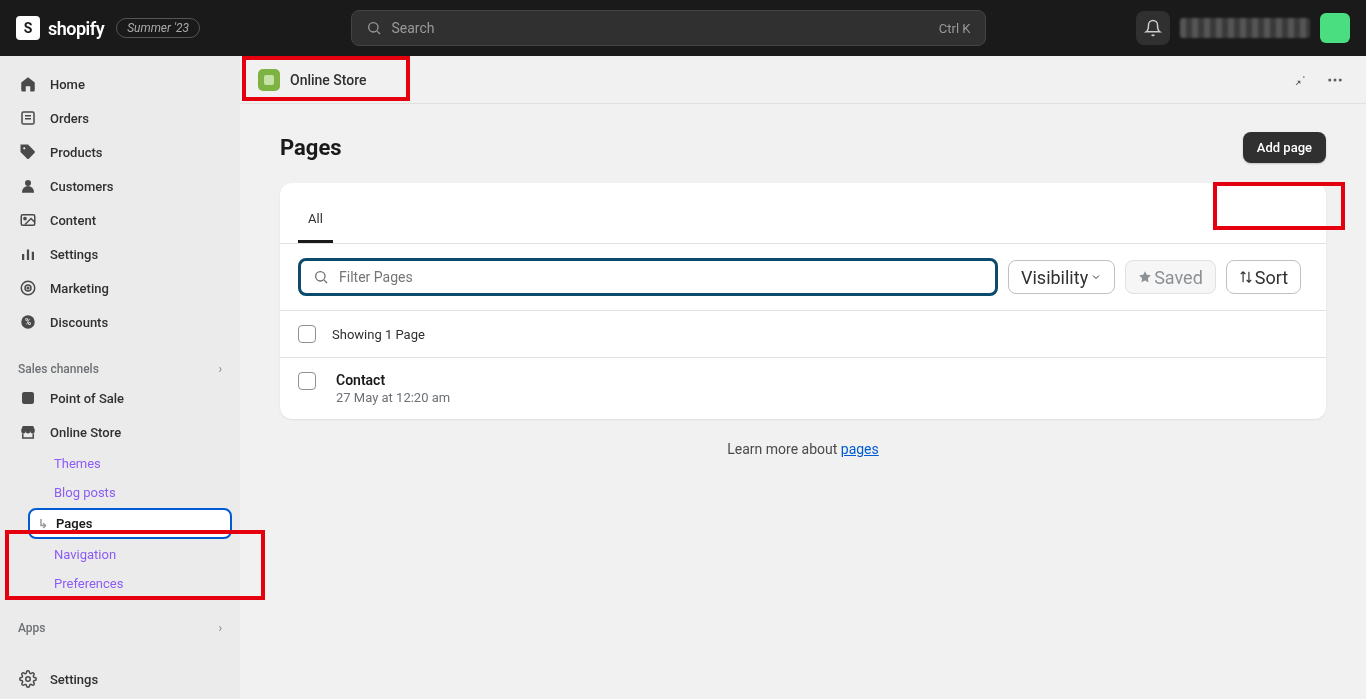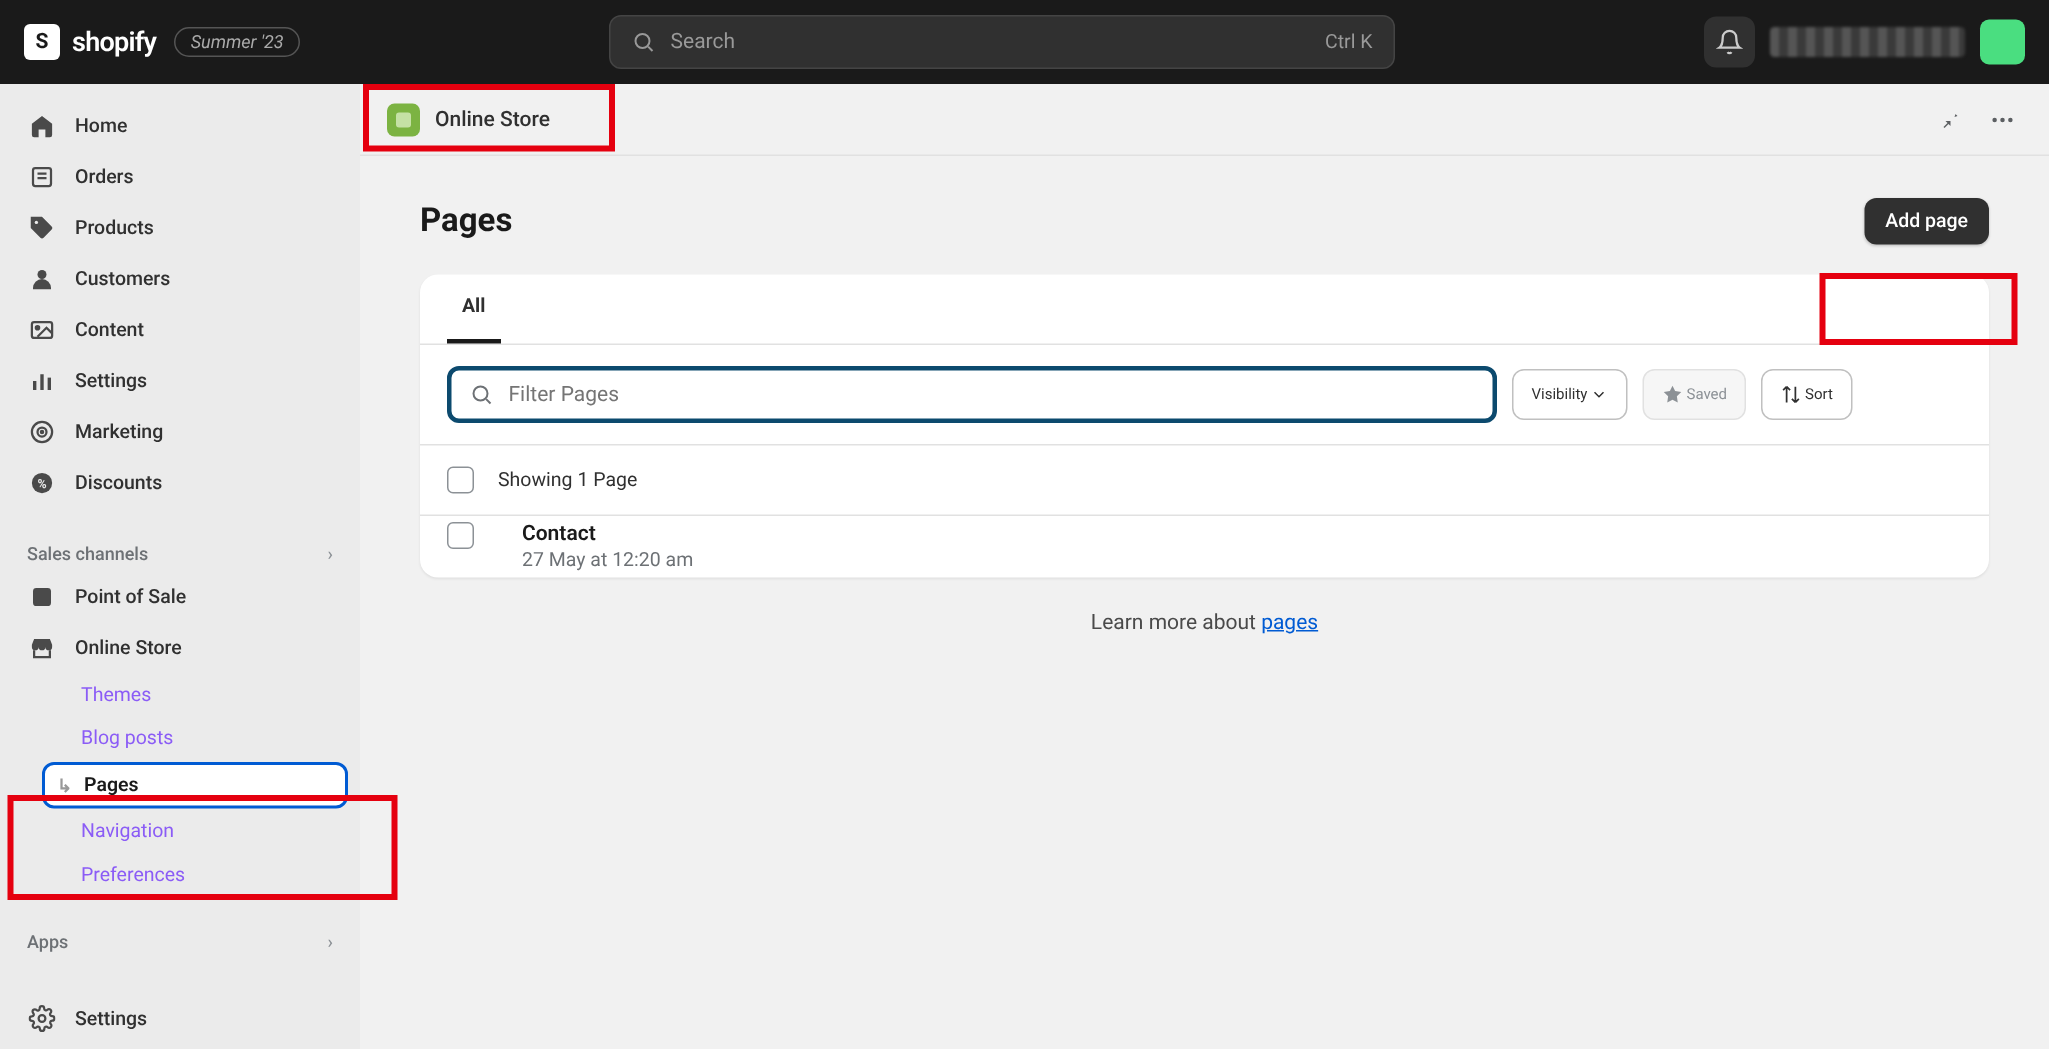--- a/index.html
+++ b/index.html
@@ -5,21 +5,21 @@
 * { margin: 0; padding: 0; box-sizing: border-box; font-family: -apple-system, BlinkMacSystemFont, "Segoe UI", Roboto, sans-serif; }
 body { background: #f1f1f1; width: 1366px; height: 699px; overflow: hidden; }
 
 
 .topbar { background: #1a1a1a; height: 56px; display: flex; align-items: center; padding: 0 16px; gap: 12px; }
 .logo-box { display: flex; align-items: center; gap: 8px; }
 .logo-s { background: #fff; color: #1a1a1a; width: 24px; height: 24px; border-radius: 4px; display: flex; align-items: center; justify-content: center; font-weight: bold; font-size: 14px; }
 .logo-text { color: #fff; font-weight: 600; font-size: 18px; letter-spacing: -0.5px; }
 .badge-summer { border: 1px solid #555; color: #aaa; border-radius: 10px; padding: 2px 10px; font-size: 12px; font-style: italic; margin-left: 4px; }
 .search-wrap { flex: 1; display: flex; justify-content: center; }
-.search-box { background: #303030; border: 1px solid #444; border-radius: 8px; height: 36px; width: 524px; display: flex; align-items: center; padding: 0 14px; color: #999; }
+.search-box { background: #303030; border: 1px solid #444; border-radius: 8px; height: 36px; width: 635px; display: flex; align-items: center; padding: 0 14px; color: #999; }
 .search-box .icon { margin-right: 10px; }
 .search-placeholder { flex: 1; font-size: 14px; }
 .search-shortcut { font-size: 13px; color: #999; }
 .topbar-right { display: flex; align-items: center; gap: 10px; }
 .bell-btn { background: #303030; width: 34px; height: 34px; border-radius: 8px; display:flex; align-items:center; justify-content:center; color:#ccc; }
 .store-name-blur { width: 130px; height: 20px; background: repeating-linear-gradient(90deg,#555,#555 6px,#3a3a3a 6px,#3a3a3a 12px); border-radius:3px; filter: blur(1px); }
 .avatar-sq { width: 30px; height: 30px; background: #4ade80; border-radius: 6px; }
 
 
 .layout { display: flex; height: calc(699px - 56px); }
@@ -44,30 +44,30 @@
 .channel-name { font-size: 14px; color:#303030; font-weight:500; }
 .channel-right { display:flex; gap:10px; color:#5c5f62; }
 .pin-btn,.more-btn{ width:26px; height:26px; display:flex; align-items:center; justify-content:center; cursor:pointer; border-radius:6px; }
 
 .page-header { display:flex; align-items:center; justify-content:space-between; padding: 28px 40px 20px; }
 .page-title { font-size: 22px; font-weight: 700; color:#1a1a1a; }
 .add-btn { background:#303030; color:#fff; border:none; border-radius: 8px; padding: 8px 14px; font-size: 13px; font-weight:500; cursor:pointer; box-shadow: 0 1px 2px rgba(0,0,0,0.2); }
 
 .card { background:#fff; margin: 0 40px; border-radius: 12px; box-shadow: 0 1px 2px rgba(0,0,0,0.08); }
 .tabs { border-bottom: 1px solid #e1e1e1; padding: 0 18px; display:flex; }
-.tab { padding: 14px 10px; font-size: 13px; font-weight:700; color:#303030; border-bottom: 3px solid #1a1a1a; cursor:pointer; }
+.tab { padding: 14px 10px; font-size: 13px; font-weight:400; color:#303030; border-bottom: 3px solid #1a1a1a; cursor:pointer;margin-top:14px; }
 .filter-row { display:flex; gap: 10px; padding: 14px 18px; align-items:center; }
 .filter-input { flex:1; border:3px solid #0c4a6e; border-radius: 8px; height: 38px; display:flex; align-items:center; padding: 0 12px; max-width: 700px; }
 .filter-input input { border:none; outline:none; font-size:14px; flex:1; background:transparent; }
 .filter-input .icon { margin-right:10px; color:#6d7175; }
-.pill-btn { border:1px solid #c0c0c0; background:#fff; border-radius:8px; height:34px; padding: 0 12px; display:flex; align-items:center; gap:2px; font-size:10px; color:#303030; cursor:pointer; }
+.pill-btn { border:1px solid #c0c0c0; background:#fff; border-radius:8px; height:34px; padding: 0 12px; display:flex; align-items:center; gap:2px; font-size:18px; color:#303030; cursor:pointer; }
 .pill-btn.disabled { background:#f6f6f6; border-color:#e1e1e1; color:#8c9196; cursor:default; }
 .table-head { border-top:1px solid #e1e1e1; padding: 14px 18px; display:flex; align-items:center; gap:16px; font-size:13px; color:#303030;text-align:right; }
 .checkbox { width:18px; height:18px; border:1.5px solid #8c9196; border-radius:4px; background:#fff; }
-.row { border-top:1px solid #e1e1e1; padding: 4px 18px; display:flex; align-items:flex-start; gap:32px; }
+.row { border-top:1px solid #e1e1e1; padding: 14px 18px; display:flex; align-items:flex-start; gap:20px; }
 .row-body .title { font-size:14px; font-weight:600; color:#1a1a1a; }
 .row-body .sub { font-size:13px; color:#6d7175; margin-top:2px; }
 
 .learn { text-align:center; padding: 22px; font-size:14px; color:#4a4a4a; }
 .learn a { color:#005bd3; text-decoration: underline; }
 
 svg { display:block; }
 </style>
 </head>
 <body>

